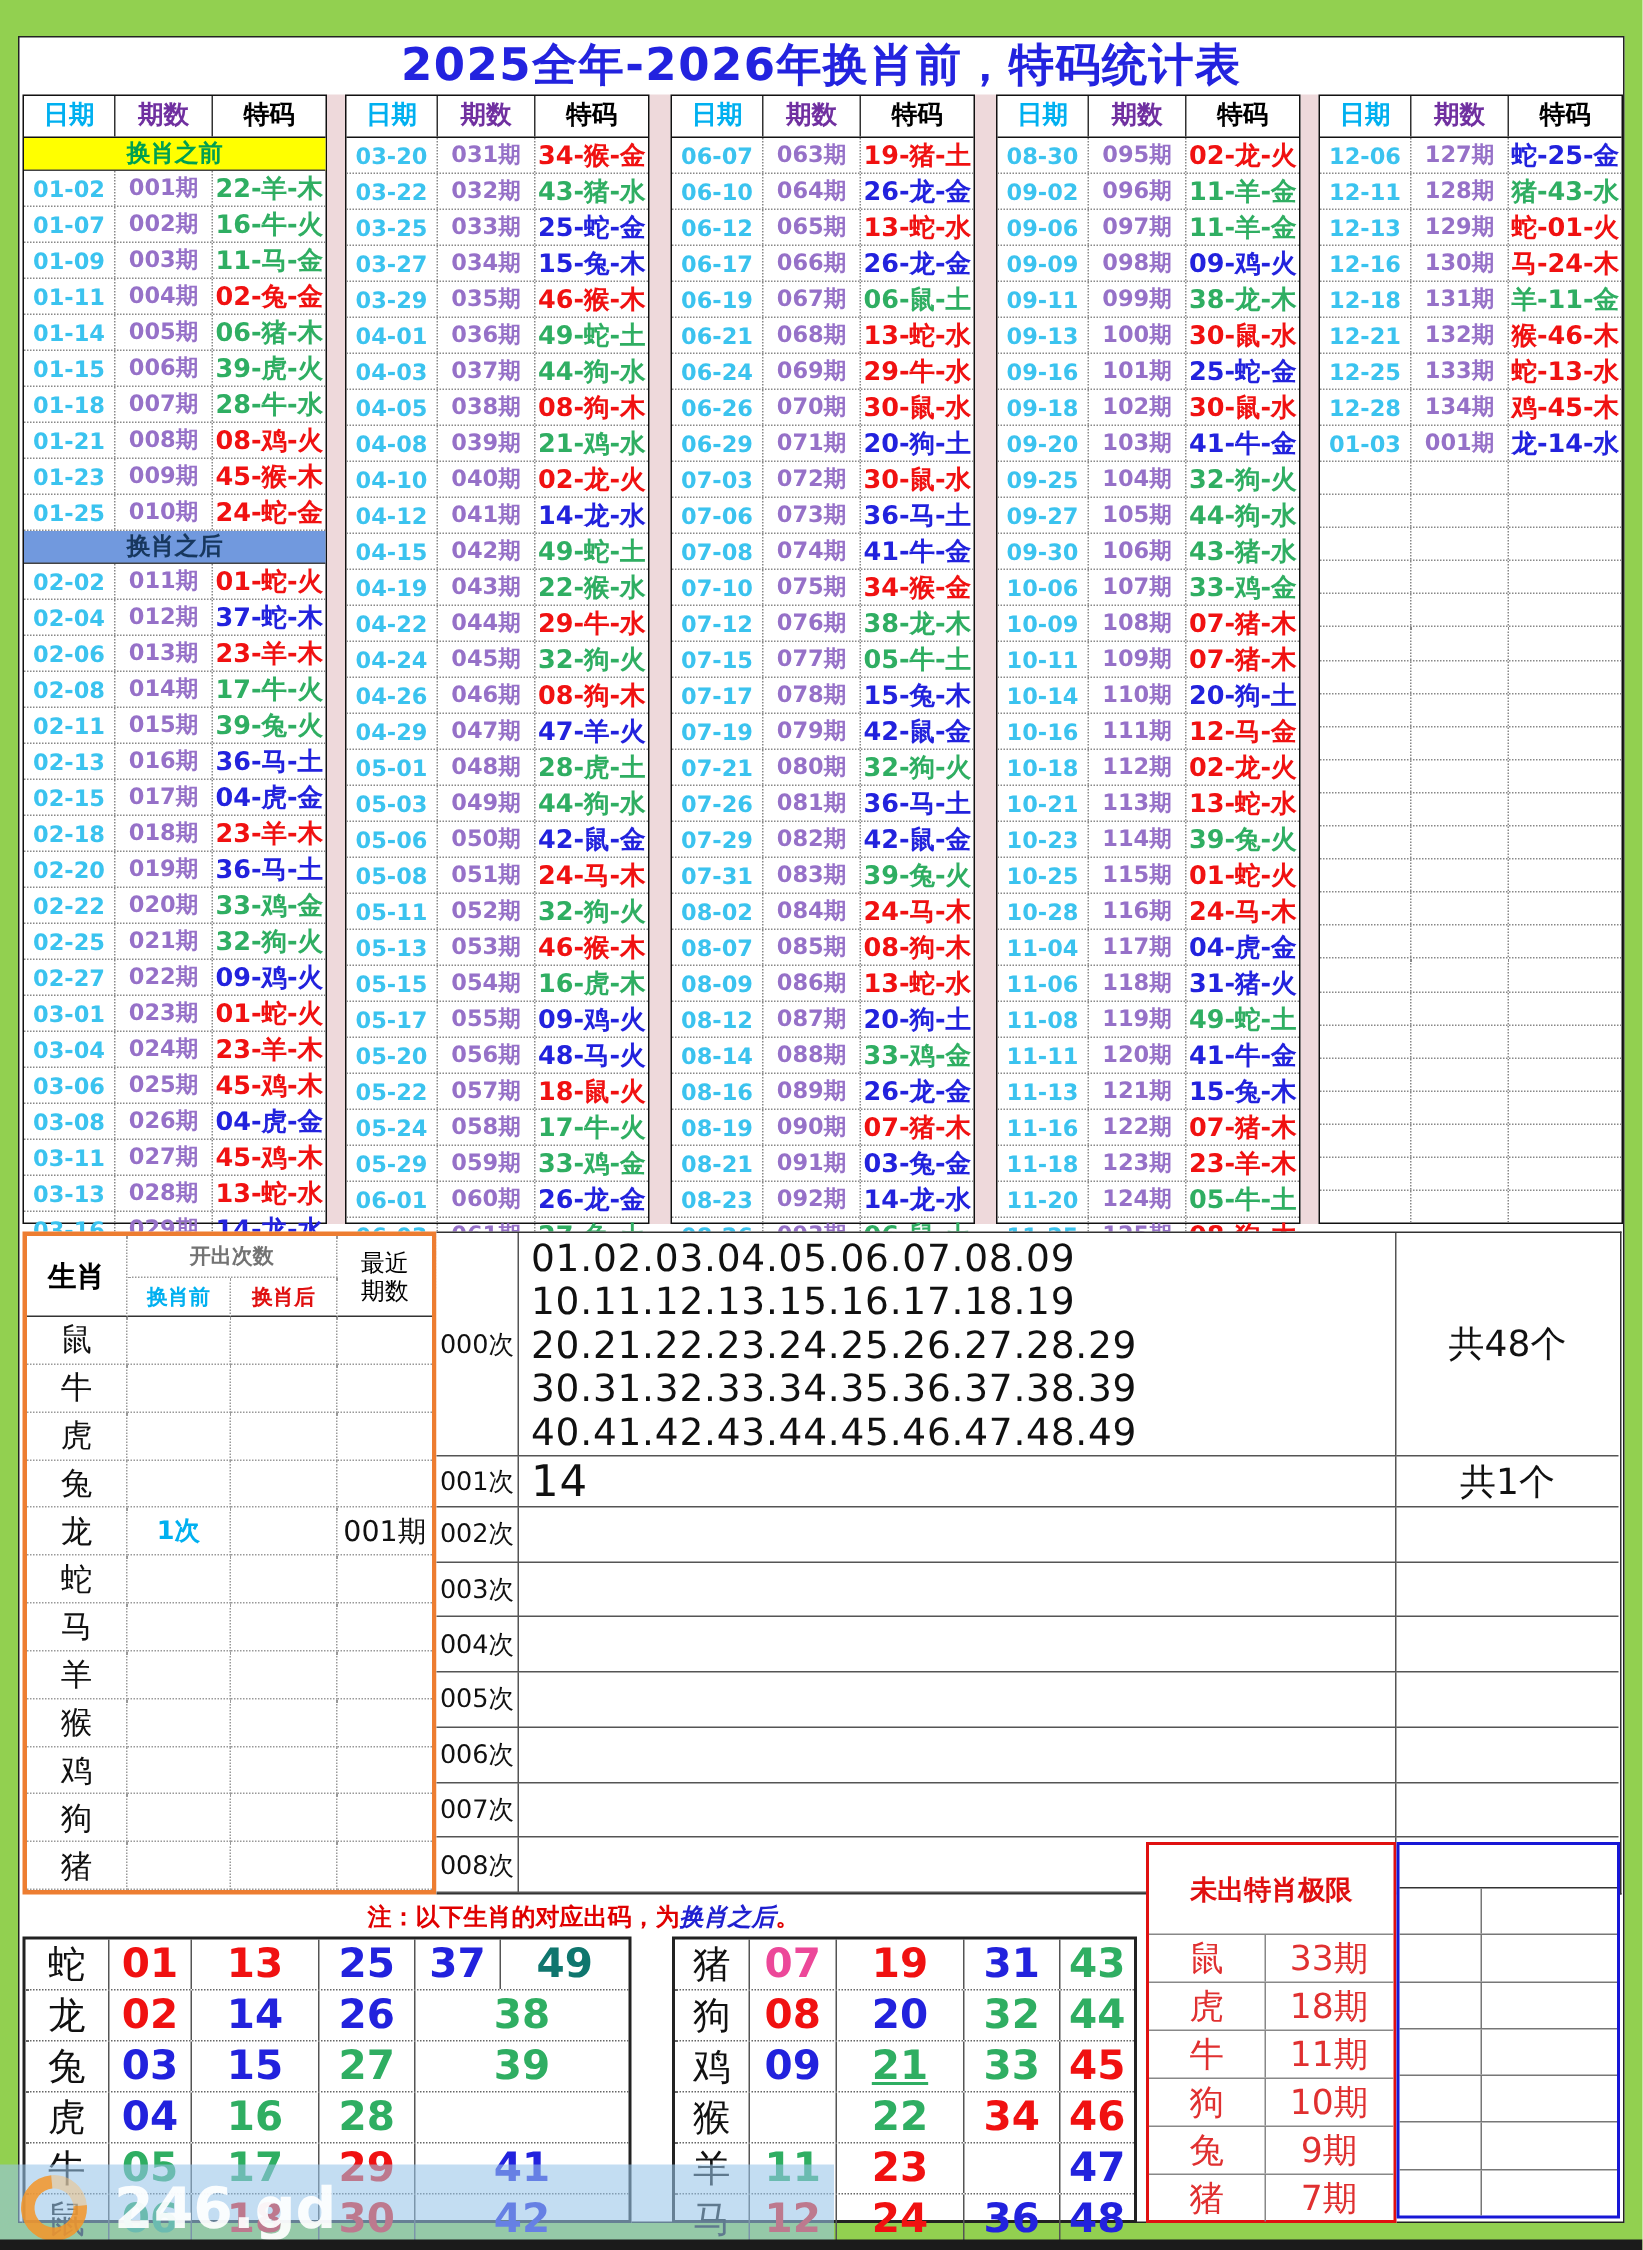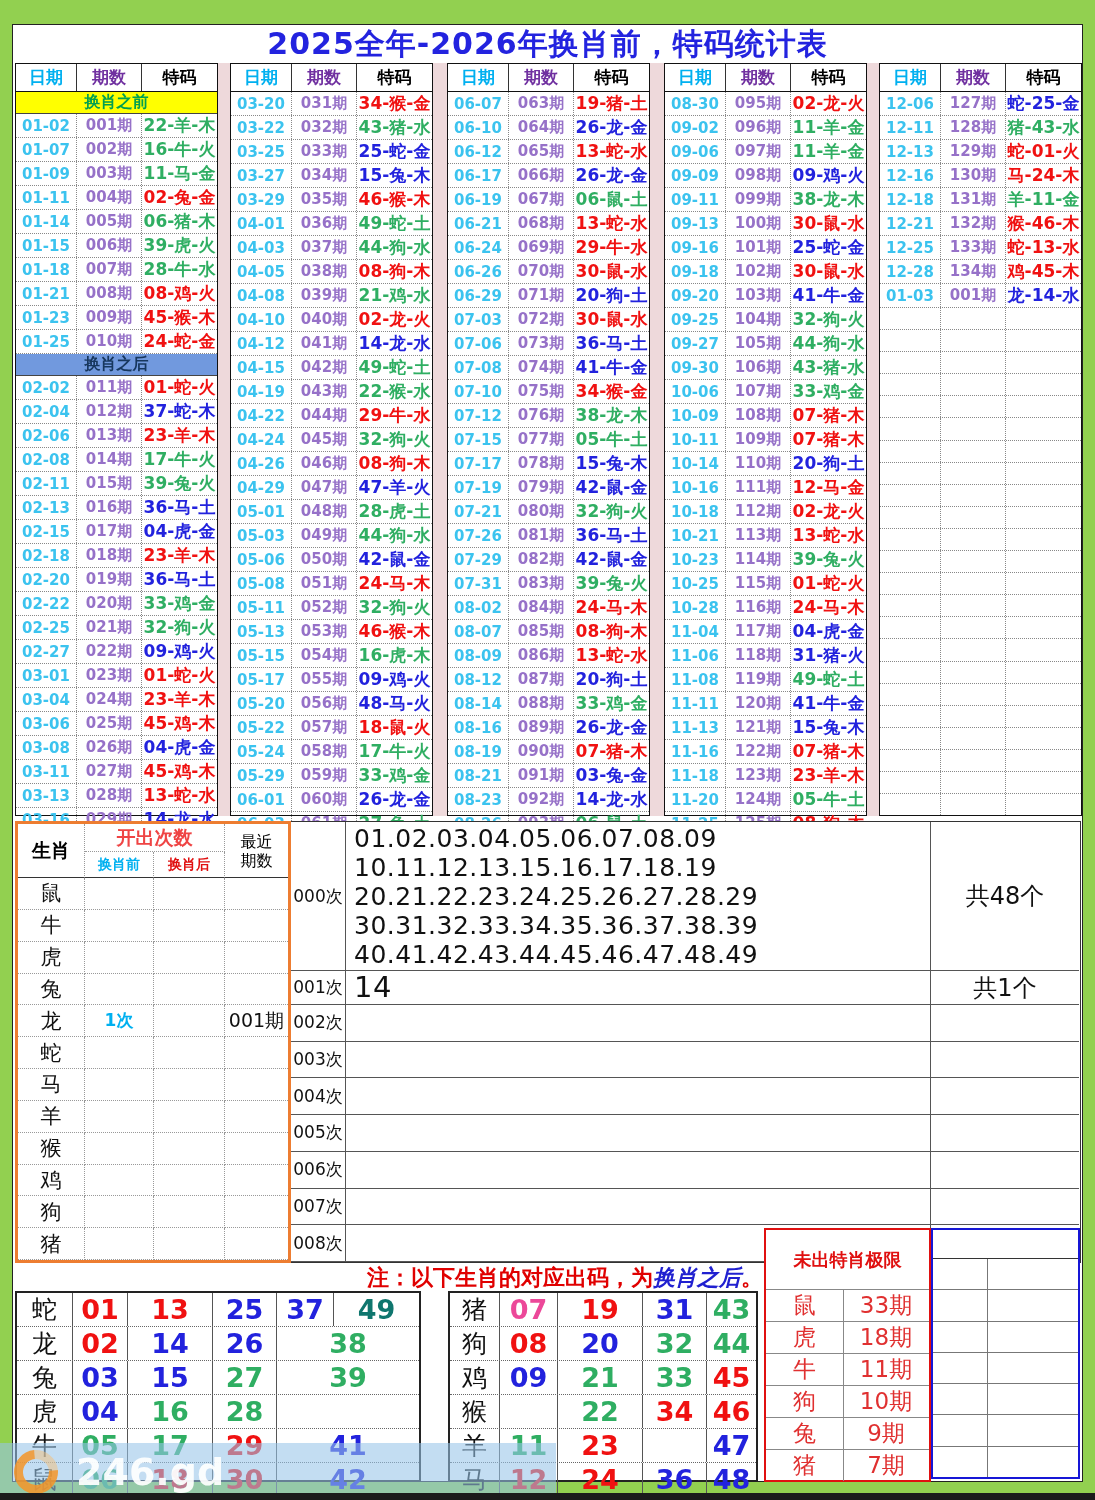--- a/index.html
+++ b/index.html
@@ -53,21 +53,21 @@
   
   #zodiac-stats{
     position:absolute;left:2px;top:796px;width:276px;height:442px;
     border:3px solid #ed7d31;box-sizing:border-box;background:#fff;
     display:grid;grid-template-columns:67px 69px 71px 63px;
     grid-template-rows:28px 26px repeat(12,1fr);
   }
   .sc{display:flex;align-items:center;justify-content:center;box-sizing:border-box;
       border-right:1px dotted #999;border-bottom:1px dotted #999;}
   .sc.hz{grid-row:1/3;grid-column:1;font-size:19px;font-weight:bold;border-bottom:1.5px solid #333;}
-  .sc.hc{grid-row:1;grid-column:2/4;font-size:19px;font-weight:bold;color:#ef4444;}
+  .sc.hc{grid-row:1;grid-column:2/4;font-size:14px;font-weight:bold;color:#737373;}
   .sc.hr{grid-row:1/3;grid-column:4;font-size:16px;border-bottom:1.5px solid #333;border-right:none;
          flex-direction:column;line-height:19px;}
   .sc.hb{grid-row:2;grid-column:2;font-size:14px;font-weight:bold;color:#00b0f0;border-bottom:1.5px solid #333;}
   .sc.ha{grid-row:2;grid-column:3;font-size:14px;font-weight:bold;color:#e01010;border-bottom:1.5px solid #333;}
   .sc.zname{font-size:21px;color:#111;}
   .sc.zb{font-size:17px;font-weight:bold;color:#00b0f0;}
   .sc.za{font-size:17px;}
   .sc.zr{font-size:19px;color:#111;border-right:none;}
   
   #counts{
@@ -80,21 +80,21 @@
   .cc{box-sizing:border-box;border-bottom:1px solid #555;border-right:1px solid #555;
       display:flex;align-items:center;}
   .cc.lbl{justify-content:center;font-size:17px;color:#111;}
   .cc.body{padding-left:8px;flex-direction:column;align-items:flex-start;justify-content:center;}
   .cc.body .ln{font-size:25px;line-height:29px;color:#111;white-space:nowrap;letter-spacing:0.5px;}
   .cc.body.single .ln{font-size:29px;}
   .cc.tot{justify-content:center;font-size:24px;color:#111;border-right:none;text-align:right;}
   
   #note{
     position:absolute;left:2px;top:1240px;width:748px;height:26px;line-height:26px;
-    text-align:right;font-size:22px;font-weight:bold;color:#e00000;white-space:nowrap;
+    text-align:center;font-size:16px;font-weight:bold;color:#e00000;white-space:nowrap;
   }
   #note .hl{color:#2020d0;font-style:italic;}
   
   .codes{position:absolute;top:1266px;height:191px;border:2px solid #222;box-sizing:border-box;
          background:#fff;display:flex;flex-direction:column;}
   #codes-left{left:2px;width:406px;}
   #codes-right{left:435px;width:310px;}
   .crow{flex:1;display:grid;border-bottom:1px dotted #666;box-sizing:border-box;}
   .crow:last-child{border-bottom:none;}
   #codes-left .crow{grid-template-columns:56px 55px 85px 64px 142px;}
@@ -1141,21 +1141,21 @@
       <div class="crow">
         <div class="cdc zod">狗</div>
         <div class="cdc num" style="color: rgb(240, 17, 17);">08</div>
         <div class="cdc num" style="color: rgb(34, 34, 221);">20</div>
         <div class="cdc num" style="color: rgb(47, 174, 98);">32</div>
         <div class="cdc num" style="color: rgb(47, 174, 98);">44</div>
       </div>
       <div class="crow">
         <div class="cdc zod">鸡</div>
         <div class="cdc num" style="color: rgb(34, 34, 221);">09</div>
-        <div class="cdc num" style="color: rgb(47, 174, 98);">21</div>
+        <div class="cdc num" style="color: rgb(47, 174, 98); text-decoration: underline;">21</div>
         <div class="cdc num" style="color: rgb(47, 174, 98);">33</div>
         <div class="cdc num" style="color: rgb(240, 17, 17);">45</div>
       </div>
       <div class="crow">
         <div class="cdc zod">猴</div>
         <div class="cdc num"></div>
         <div class="cdc num" style="color: rgb(47, 174, 98);">22</div>
         <div class="cdc num" style="color: rgb(240, 17, 17);">34</div>
         <div class="cdc num" style="color: rgb(240, 17, 17);">46</div>
       </div>

